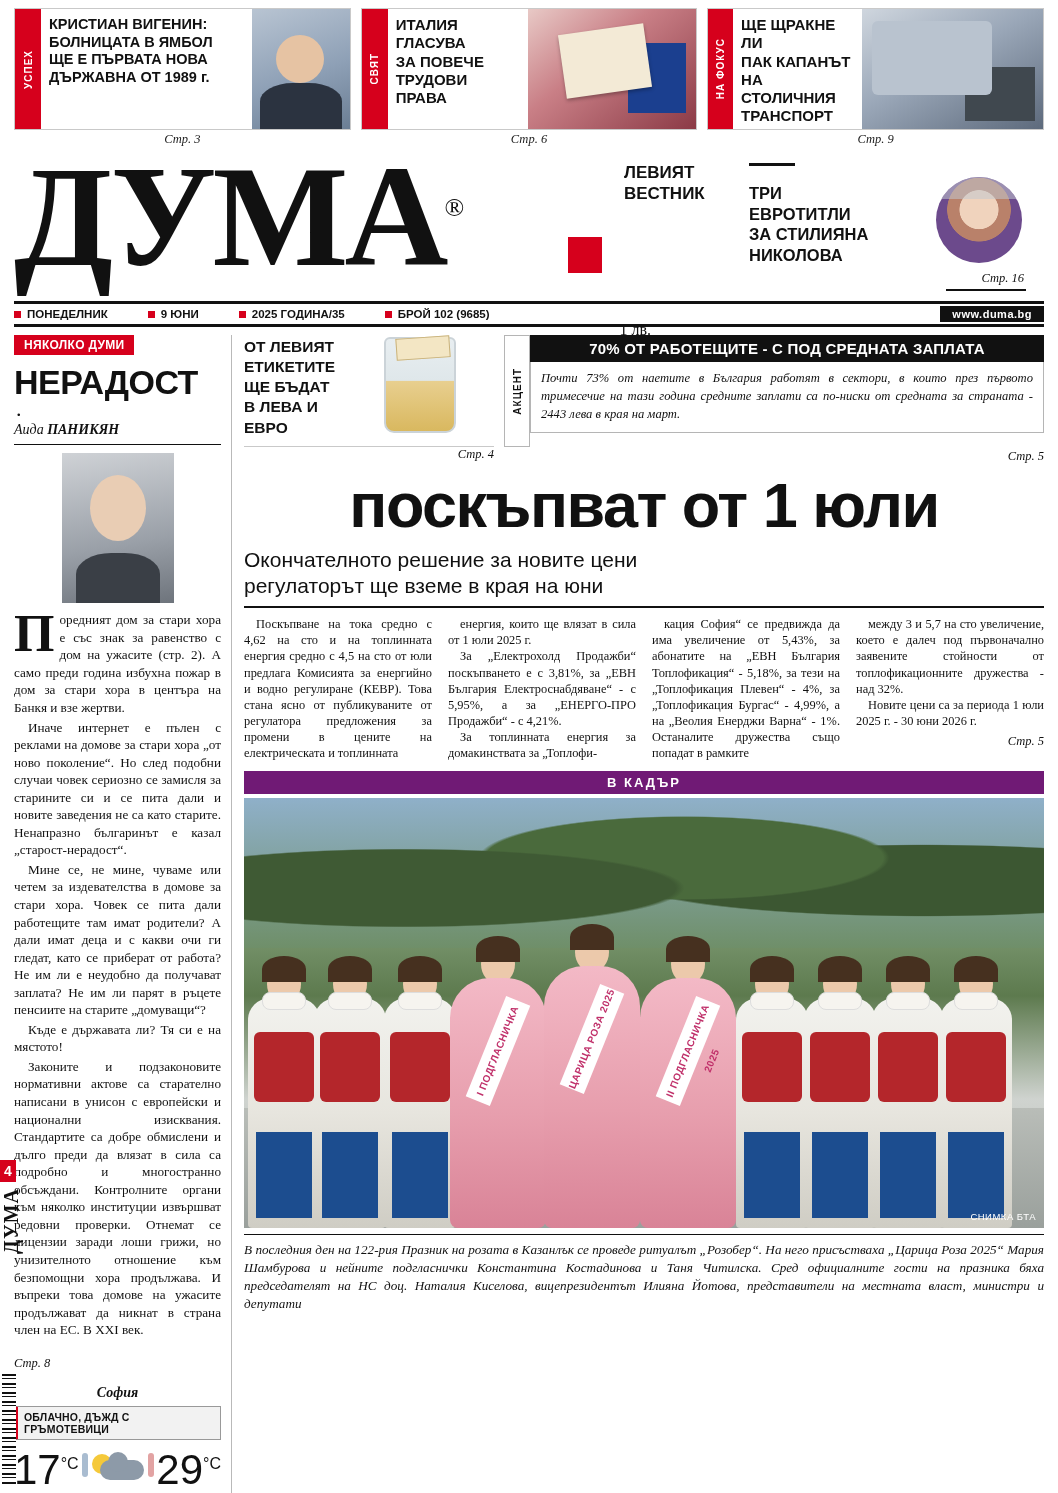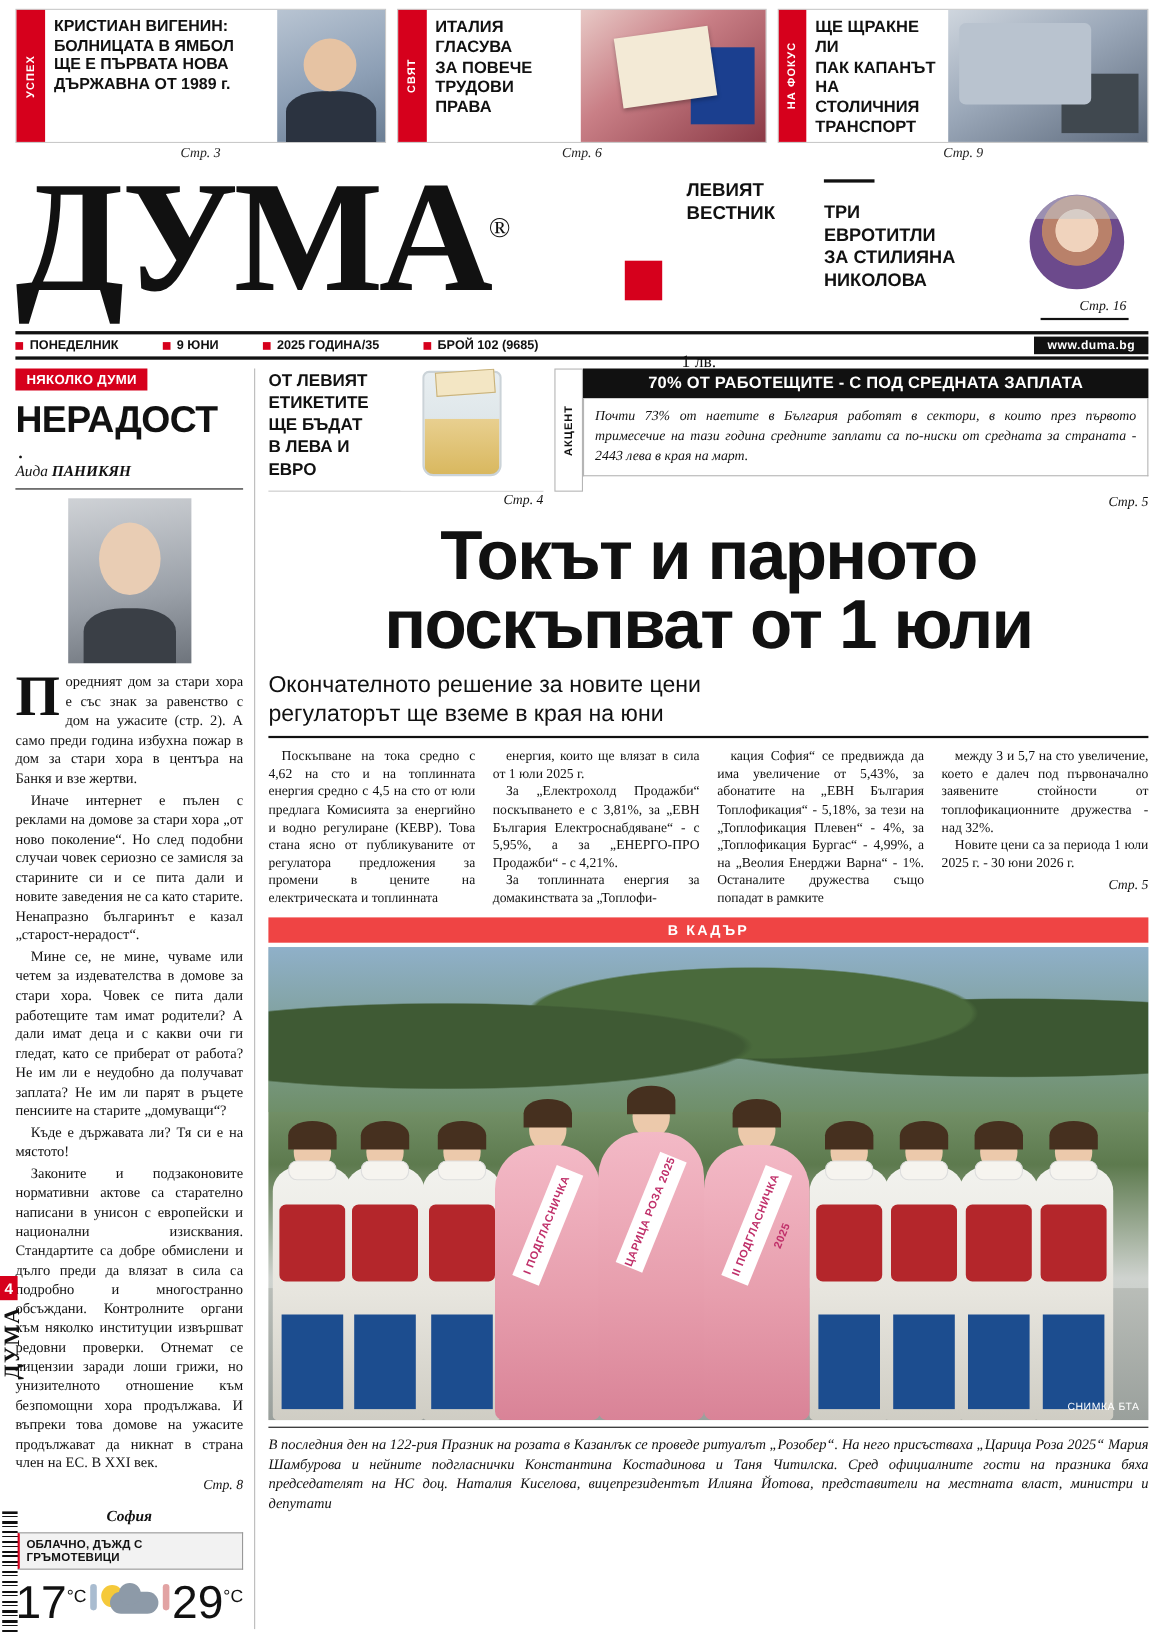--- a/index.html
+++ b/index.html
@@ -110,21 +110,21 @@
   }
   .author-photo::after{content:"";position:absolute;left:28px;top:22px;width:56px;height:66px;border-radius:50%;background:#e9cdb4;}
   .author-photo::before{content:"";position:absolute;left:14px;bottom:0;width:84px;height:50px;background:#3a3f46;border-radius:42% 42% 0 0;}
   .col-body { font-size: 13.2px; line-height: 1.33; text-align: justify; hyphens: auto; }
   .col-body p { margin: 0 0 2px 0; text-indent: 14px; }
   .col-body p.first { text-indent: 0; }
   .dropcap {
     float: left; font-size: 52px; line-height: .82; font-weight: bold; margin: 2px 5px 0 0;
     font-family: "Liberation Serif", serif;
   }
-  .col-ref { text-align: right; font-style: italic; font-size: 12.5px; margin-top: 4px; }
+  .col-ref { text-align: left; font-style: italic; font-size: 12.5px; margin-top: 17px; }
 
   
   .weather-city { text-align: center; font-weight: bold; font-style: italic; font-size: 14px; margin-top: 14px; }
   .weather-cond {
     border: 1px solid #999; border-left: 4px solid #d6001c; background: #f2f2f2;
     font-family: "Liberation Sans", sans-serif; font-size: 10.5px; font-weight: bold;
     padding: 4px 6px; margin-top: 5px; letter-spacing: .2px;
   }
   .weather-row { display: flex; align-items: center; justify-content: space-between; margin-top: 6px; }
   .temp { font-size: 42px; font-family: "Liberation Sans", sans-serif; font-weight: normal; }
@@ -198,21 +198,21 @@
     text-align: center;
   }
   .main-sub {
     font-family: "Liberation Sans", sans-serif; font-size: 21px; line-height: 1.22;
     margin-bottom: 8px;
   }
   .lead-rule { border-top: 2px solid #111; margin-bottom: 8px; }
 
   
   .vkadar-bar {
-    background: #ef4444; color: #fff; text-align: center;
+    background: #701a75; color: #fff; text-align: center;
     font-family: "Liberation Sans", sans-serif; font-weight: bold; font-size: 13px;
     padding: 4px 0; letter-spacing: 2px; margin-top: 10px;
   }
   .photo-main {
     height: 430px; margin-top: 4px; position: relative; overflow: hidden;
     background: linear-gradient(180deg,#9fb8cf 0%,#7e9b74 28%,#5d7a4e 46%,#cfd3cf 70%,#b4b9b5 100%);
   }
   .photo-main .trees { position:absolute; left:0; top:0; right:0; height: 150px;
     background: radial-gradient(ellipse at 20% 60%, #3f5a34 0 30%, transparent 31%),
                 radial-gradient(ellipse at 55% 40%, #4a6a3c 0 32%, transparent 33%),
@@ -398,21 +398,20 @@
           </div>
         </div>
       </div>
 
       <div style="display:flex;">
         <div style="width:250px;" class="aug-ref">Стр. 4</div>
         <div style="flex:1;" class="accent-ref">Стр. 5</div>
       </div>
 
       <div class="main-head">
-        <div>Токът и парното</div>
         <div>поскъпват от 1 юли</div>
       </div>
 
       <div class="main-sub">
         <div>Окончателното решение за новите цени</div>
         <div>регулаторът ще вземе в края на юни</div>
       </div>
 
       <div class="lead-rule"></div>
 

